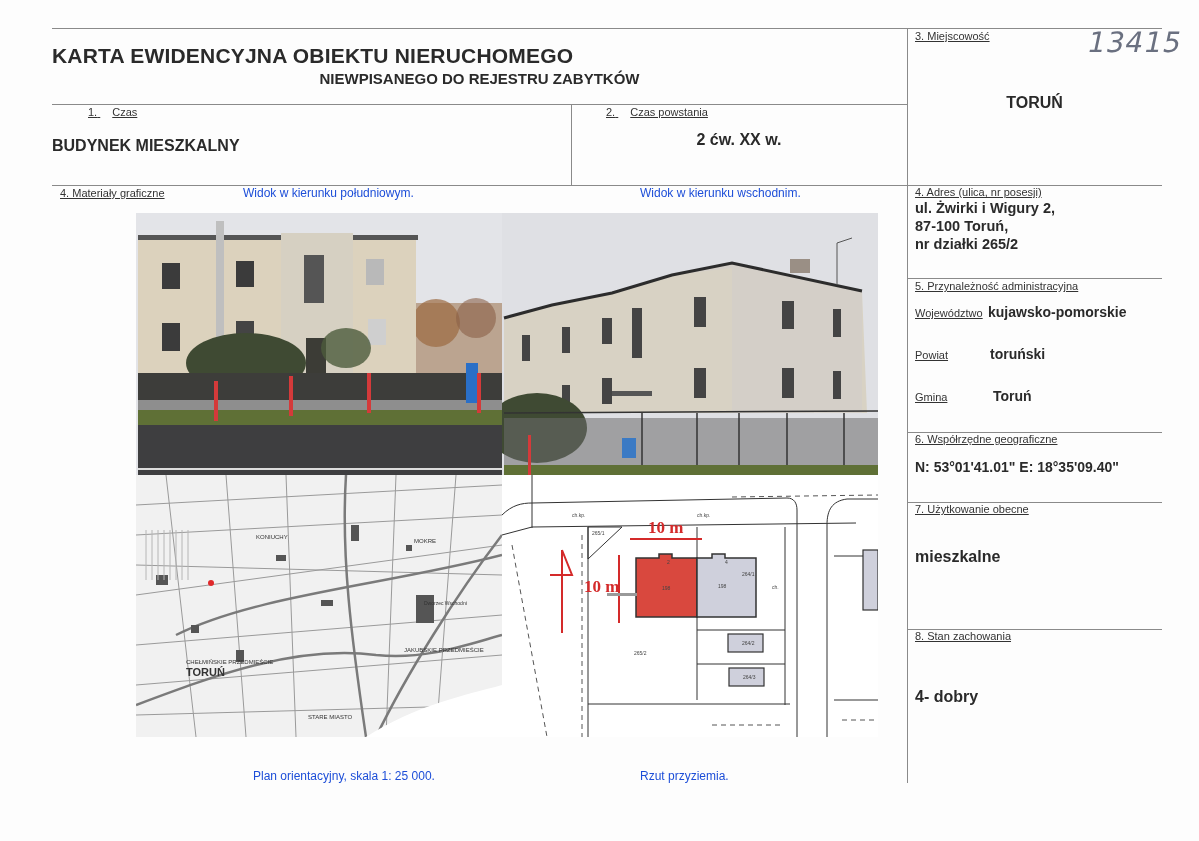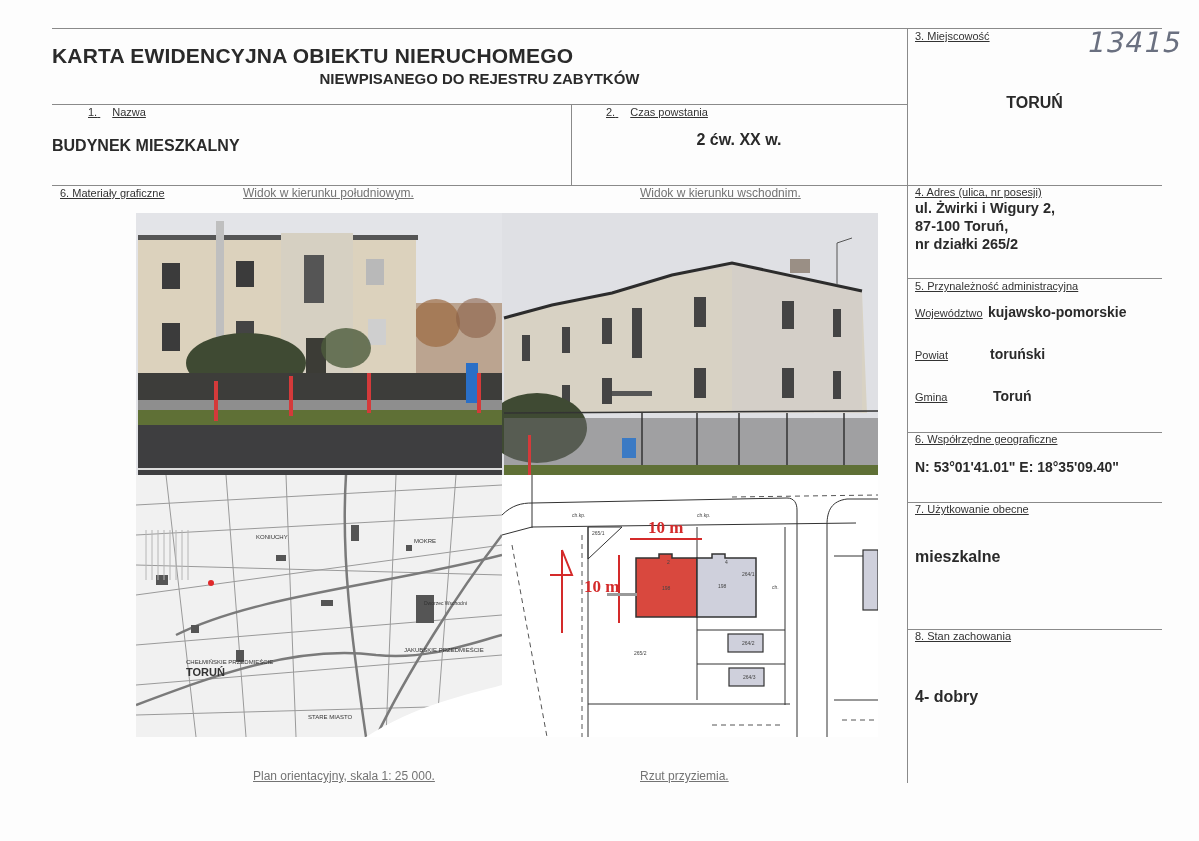--- a/index.html
+++ b/index.html
@@ -4,21 +4,21 @@
 <style>
   html,body{margin:0;padding:0;}
   body{width:1199px;height:841px;background:#fdfdfd;position:relative;overflow:hidden;font-family:"Liberation Sans",sans-serif;color:#2a2a2a;}
   .hline{position:absolute;height:1px;background:#8a8a8a;}
   .vline{position:absolute;width:1px;background:#8a8a8a;}
   .lbl{position:absolute;font-size:11px;color:#333;white-space:nowrap;text-decoration:underline;}
   .val{position:absolute;font-weight:bold;color:#2a2a2a;white-space:nowrap;}
   .title1{position:absolute;left:52px;width:855px;top:44px;font-size:21px;font-weight:bold;letter-spacing:0.2px;}
   .title2{position:absolute;left:52px;width:855px;top:70px;text-align:center;font-size:15px;font-weight:bold;}
   .handnum{position:absolute;left:1088px;top:26px;font-family:"DejaVu Sans",sans-serif;font-size:28px;color:#6a7080;transform:skewX(-12deg);letter-spacing:1px;}
-  .caption{position:absolute;font-size:12px;color:#737373;white-space:nowrap;text-decoration:underline;}
+  .caption{position:absolute;font-size:12px;color:#1d4ed8;white-space:nowrap;}
   .photo{position:absolute;overflow:hidden;}
   .addr-line{font-size:14.5px;line-height:18px;}
 </style>
 </head>
 <body>
 
 <div class="hline" style="left:52px;top:28px;width:855px;"></div>
 <div class="hline" style="left:907px;top:28px;width:255px;"></div>
 <div class="hline" style="left:52px;top:104px;width:855px;"></div>
 <div class="hline" style="left:52px;top:185px;width:855px;"></div>
@@ -29,21 +29,21 @@
 <div class="hline" style="left:907px;top:432px;width:255px;"></div>
 <div class="hline" style="left:907px;top:502px;width:255px;"></div>
 <div class="hline" style="left:907px;top:629px;width:255px;"></div>
 
 <div class="title1">KARTA EWIDENCYJNA OBIEKTU NIERUCHOMEGO</div>
 <div class="title2">NIEWPISANEGO DO REJESTRU ZABYTKÓW</div>
 <div class="handnum">13415</div>
 
 <div class="lbl" style="left:88px;top:106px;">
   <span>1.</span>
-  <span style="margin-left:12px;">Nazwa</span>
+  <span style="margin-left:12px;">Czas</span>
 </div>
 <div class="val" style="left:52px;width:519px;top:137px;text-align:left;font-size:16px;">BUDYNEK MIESZKALNY</div>
 
 <div class="lbl" style="left:606px;top:106px;">
   <span>2.</span>
   <span style="margin-left:12px;">Czas powstania</span>
 </div>
 <div class="val" style="left:571px;width:336px;top:131px;text-align:center;font-size:16px;">2 ćw. XX w.</div>
 
 <div class="lbl" style="left:915px;top:30px;">3. Miejscowość</div>
@@ -66,21 +66,21 @@
 
 <div class="lbl" style="left:915px;top:433px;">6. Współrzędne geograficzne</div>
 <div class="val" style="left:915px;top:459px;font-size:14px;">N: 53°01'41.01" E: 18°35'09.40"</div>
 
 <div class="lbl" style="left:915px;top:503px;">7. Użytkowanie obecne</div>
 <div class="val" style="left:915px;top:548px;font-size:16px;">mieszkalne</div>
 
 <div class="lbl" style="left:915px;top:630px;">8. Stan zachowania</div>
 <div class="val" style="left:915px;top:688px;font-size:16px;">4- dobry</div>
 
-<div class="lbl" style="left:60px;top:187px;">6. Materiały graficzne</div>
+<div class="lbl" style="left:60px;top:187px;">4. Materiały graficzne</div>
 <div class="caption" style="left:243px;top:186px;">Widok w kierunku południowym.</div>
 <div class="caption" style="left:640px;top:186px;">Widok w kierunku wschodnim.</div>
 
 <div class="photo" style="left:136px;top:213px;width:366px;height:262px;">
   <svg width="366" height="262" viewBox="0 0 366 262">
     <rect width="366" height="262" fill="#e3e4e8"></rect>
     <rect x="280" y="90" width="86" height="90" fill="#a07a55" opacity="0.6"></rect>
     <circle cx="300" cy="110" r="24" fill="#9b6a40" opacity="0.7"></circle>
     <circle cx="340" cy="105" r="20" fill="#8a6048" opacity="0.6"></circle>
     <polygon points="2,25 90,25 100,22 280,22 280,175 2,175" fill="#dcd2bd"></polygon>

